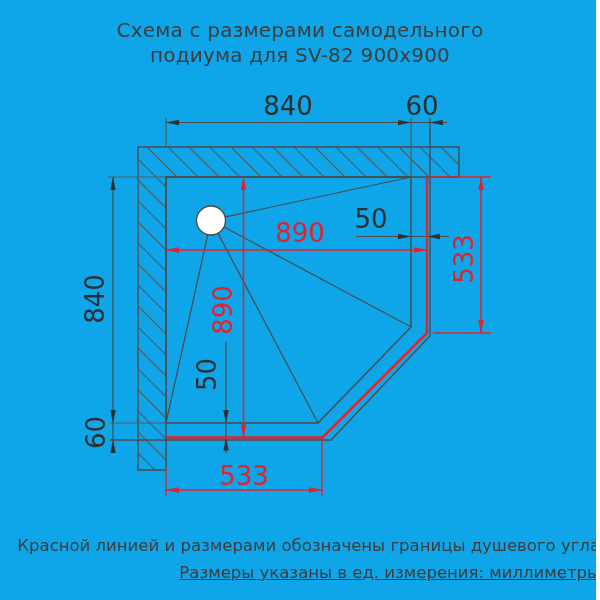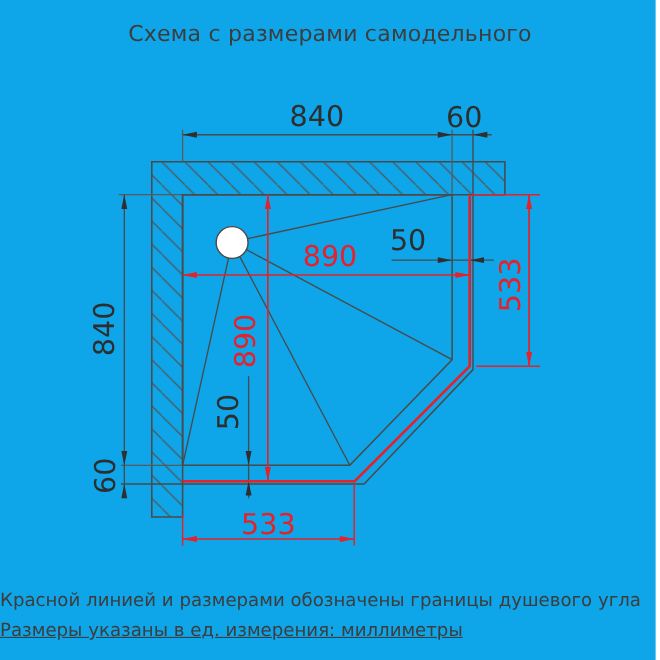--- a/index.html
+++ b/index.html
@@ -5,39 +5,40 @@
   html,body{margin:0;padding:0;background:#ffffff;}
   #stage{
     position:relative;width:596px;height:600px;background:#0ea5e9;overflow:hidden;
     font-family:"DejaVu Sans","Liberation Sans",sans-serif;
   }
   .title{
     position:absolute;left:0;top:18px;width:600px;text-align:center;
     font-size:20px;line-height:25px;color:#3d3d3d;letter-spacing:.2px;
   }
   .footer1,.footer2{
-    position:absolute;left:0;width:600px;text-align:left;color:#3d3d3d;
+    position:absolute;left:0;width:600px;text-align:right;color:#3d3d3d;
     font-size:16.5px;
   }
   .footer1{top:536px;}
   .footer2{top:563px;text-decoration:underline;}
   svg text{
     font-family:"DejaVu Sans","Liberation Sans",sans-serif;
     font-size:26px;
   }
   .dimtxt{fill:#2e2e2e;}
   .redtxt{fill:#e62129;}
 </style>
 </head>
 <body>
 
 <div id="stage">
 
   <div class="title">
     <div>Схема с размерами самодельного</div>
+    <div>подиума для SV-82 900x900</div>
   </div>
 
   <svg width="600" height="600" viewBox="0 0 600 600" style="position:absolute;left:0;top:0;">
     <defs>
       <pattern id="hatch" patternUnits="userSpaceOnUse" width="21" height="21">
         <path d="M-2,-2 L23,23" stroke="#555555" stroke-width="1.1" fill="none"></path>
       </pattern>
     </defs>
 
     <path d="M138,147 H459 V177 H166 V470 H138 Z" fill="url(#hatch)" stroke="#4a4a4a" stroke-width="1.4"></path>

